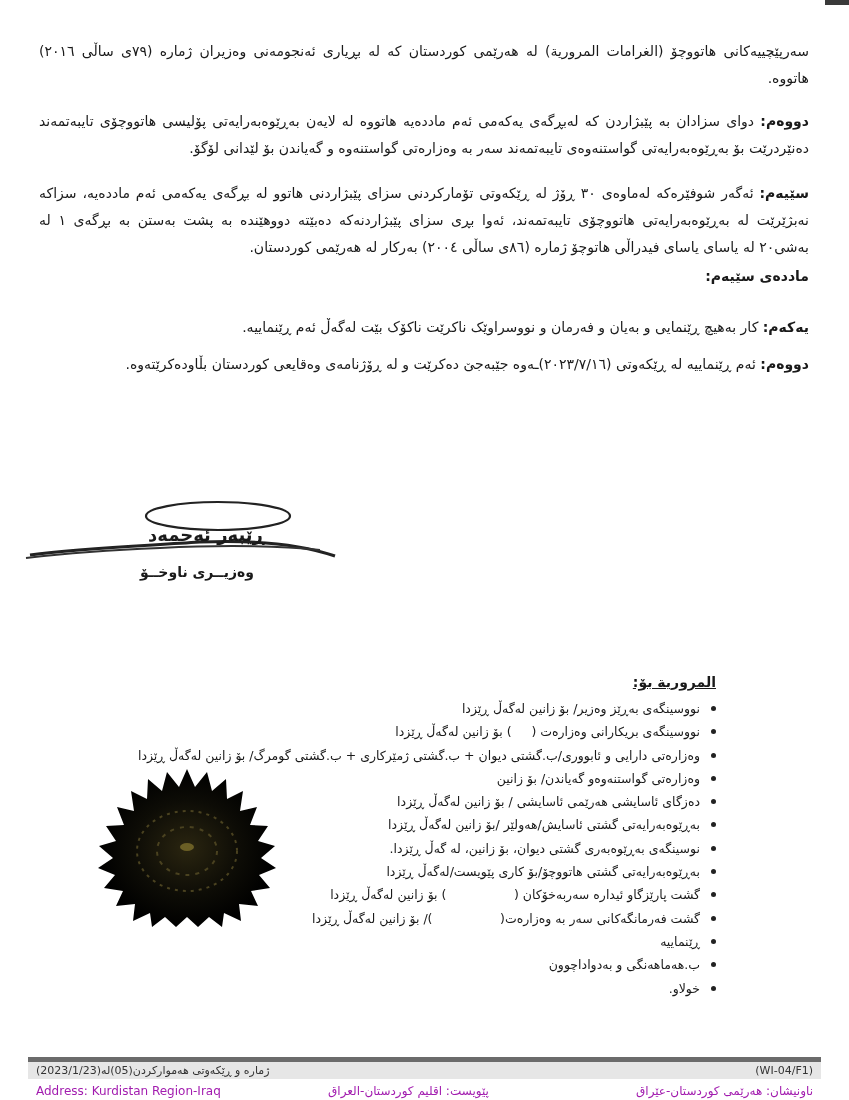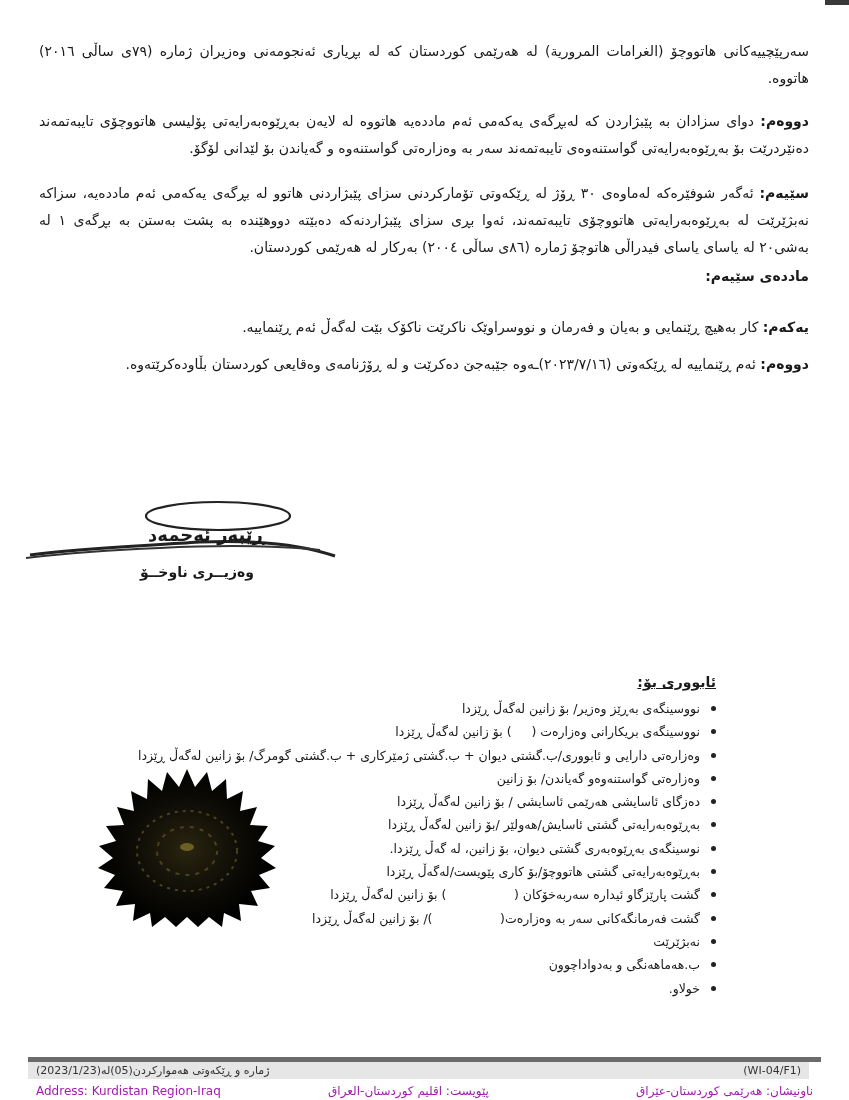--- a/index.html
+++ b/index.html
@@ -26,21 +26,21 @@
   .sig-title { position:absolute; left:120px; top:66px; font-size:14px; font-weight:bold; direction:rtl; letter-spacing:1px; }
 
   .cc-title { position:absolute; top:674px; right:133px; font-size:14px; font-weight:bold; text-decoration:underline; direction:rtl; }
   .cc-list { position:absolute; top:697px; right:133px; margin:0; padding:0; list-style:none; direction:rtl; }
   .cc-list li { font-size:12.5px; line-height:23.3px; height:23.3px; white-space:pre; position:relative; padding-right:16px; }
   .cc-list li::before { content:""; position:absolute; right:0; top:9px; width:5px; height:5px; border-radius:50%; background:#222; }
 
   .seal { position:absolute; left:83px; top:767px; width:208px; height:160px; }
 
   .footer-rule { position:absolute; left:28px; right:28px; top:1057px; height:5px; background:#6b6b6b; }
-  .footer-band { position:absolute; left:28px; right:40px; top:1062px; height:17px; background:#e6e6e6; font-size:11px; line-height:17px; color:#333; }
+  .footer-band { position:absolute; left:28px; right:28px; top:1062px; height:17px; background:#e6e6e6; font-size:11px; line-height:17px; color:#333; }
   .footer-band .l { position:absolute; left:8px; direction:rtl; }
   .footer-band .r { position:absolute; right:8px; }
   .footer-addr { position:absolute; left:28px; right:28px; top:1084px; height:16px; font-size:12px; color:#a21caf; }
   .footer-addr .en { position:absolute; left:8px; }
   .footer-addr .ar { position:absolute; left:300px; direction:rtl; }
   .footer-addr .ku { position:absolute; right:8px; direction:rtl; }
 </style>
 </head>
 <body>
 
@@ -71,33 +71,33 @@
 <div class="sig-wrap">
   <svg width="330" height="70" viewBox="0 0 330 70">
     <ellipse cx="198" cy="18" rx="72" ry="14" fill="none" stroke="#222" stroke-width="2.2"></ellipse>
     <path d="M10 57 C 60 50, 120 48, 180 44 C 230 42, 280 46, 315 58" fill="none" stroke="#222" stroke-width="3"></path>
     <path d="M6 60 C 40 56, 90 52, 140 50 C 200 47, 260 48, 300 52" fill="none" stroke="#333" stroke-width="2"></path>
   </svg>
   <div class="sig-name">ڕێبەر ئەحمەد</div>
   <div class="sig-title">وەزیــری ناوخــۆ</div>
 </div>
 
-<div class="cc-title">ئابووری بۆ:</div>
+<div class="cc-title">المرورية بۆ:</div>
 <ul class="cc-list">
   <li>نووسینگەی بەڕێز وەزیر/ بۆ زانین لەگەڵ ڕێزدا</li>
   <li>نووسینگەی بریکارانی وەزارەت (     ) بۆ زانین لەگەڵ ڕێزدا</li>
   <li>وەزارەتی دارایی و ئابووری/ب.گشتی دیوان + ب.گشتی ژمێرکاری + ب.گشتی گومرگ/ بۆ زانین لەگەڵ ڕێزدا</li>
   <li>وەزارەتی گواستنەوەو گەیاندن/ بۆ زانین</li>
   <li>دەزگای ئاسایشی هەرێمی ئاسایشی / بۆ زانین لەگەڵ ڕێزدا</li>
   <li>بەڕێوەبەرایەتی گشتی ئاسایش/هەولێر /بۆ زانین لەگەڵ ڕێزدا</li>
   <li>نوسینگەی بەڕێوەبەری گشتی دیوان، بۆ زانین، لە گەڵ ڕێزدا.</li>
   <li>بەڕێوەبەرایەتی گشتی هاتووچۆ/بۆ کاری پێویست/لەگەڵ ڕێزدا</li>
   <li>گشت پارێزگاو ئیدارە سەربەخۆکان (                 ) بۆ زانین لەگەڵ ڕێزدا</li>
   <li>گشت فەرمانگەکانی سەر بە وەزارەت(                 )/ بۆ زانین لەگەڵ ڕێزدا</li>
-  <li>نەبژێرێت</li>
+  <li>ڕێنماییە</li>
   <li>ب.هەماهەنگی و بەدواداچوون</li>
   <li>خولاو.</li>
 </ul>
 
 <svg class="seal" viewBox="0 0 208 160">
   <defs>
     <radialGradient id="sg" cx="50%" cy="50%" r="50%">
       <stop offset="0%" stop-color="#2a2510"></stop>
       <stop offset="60%" stop-color="#0d0c06"></stop>
       <stop offset="100%" stop-color="#000"></stop>

